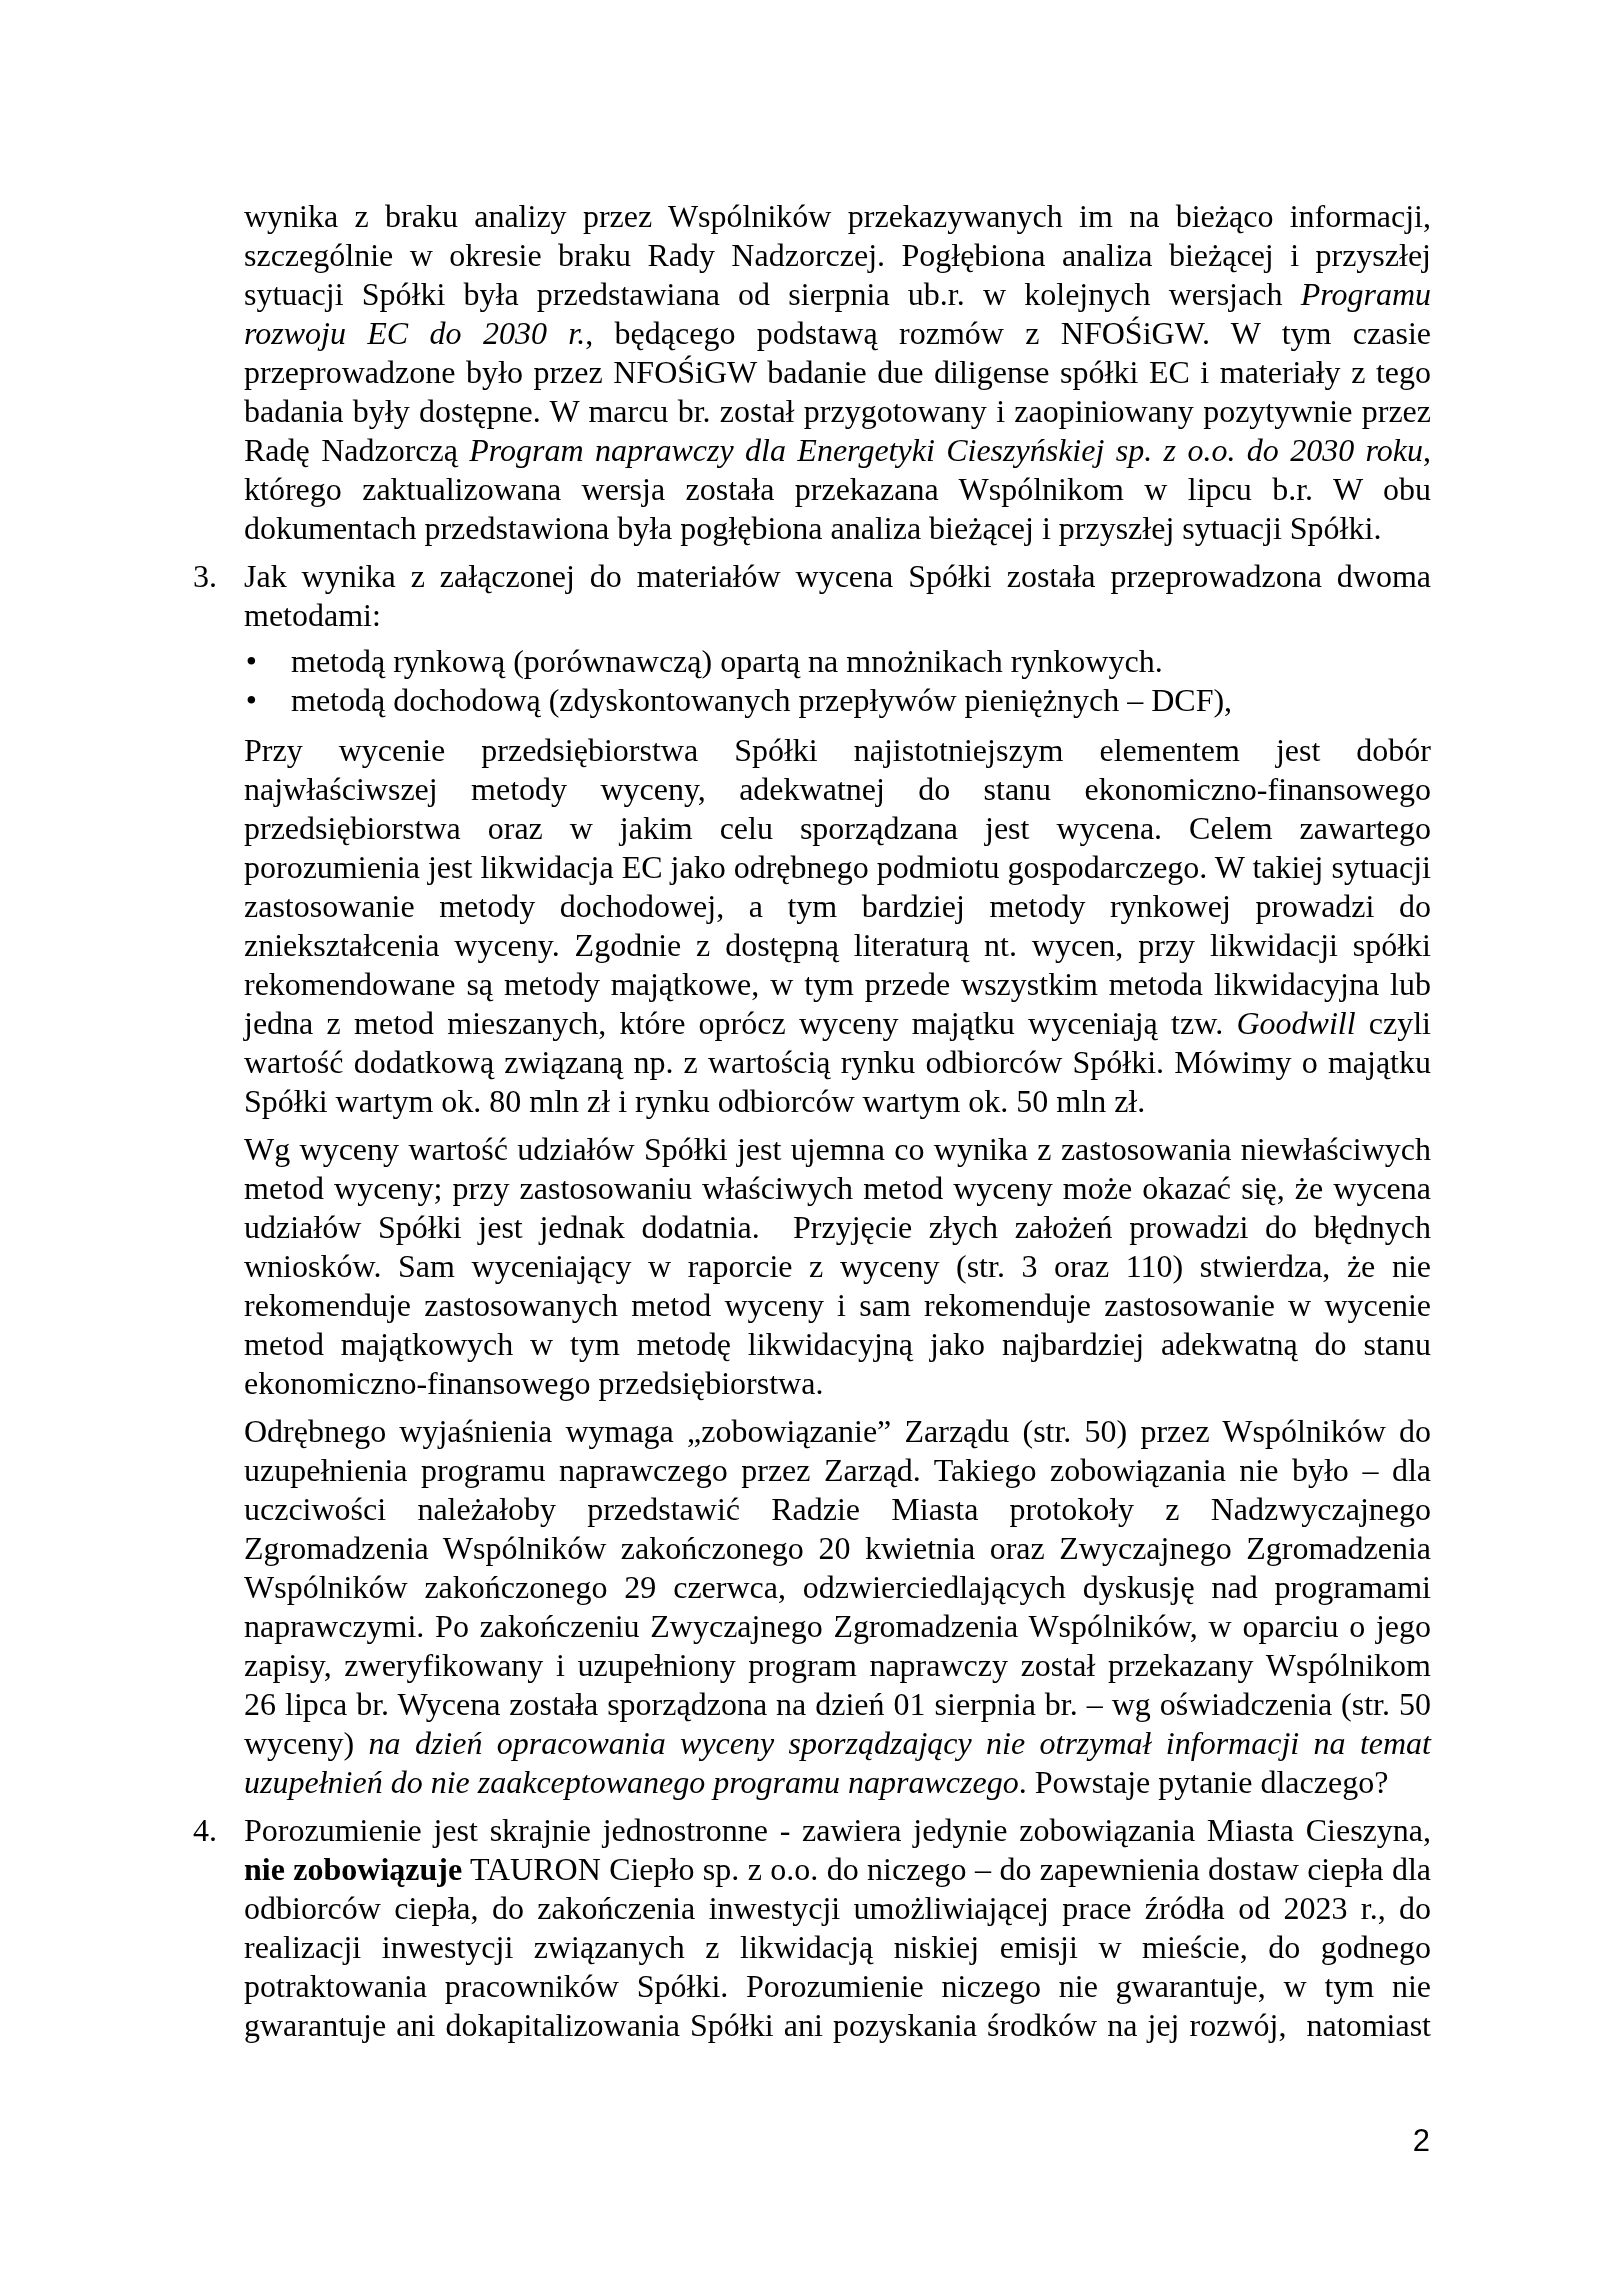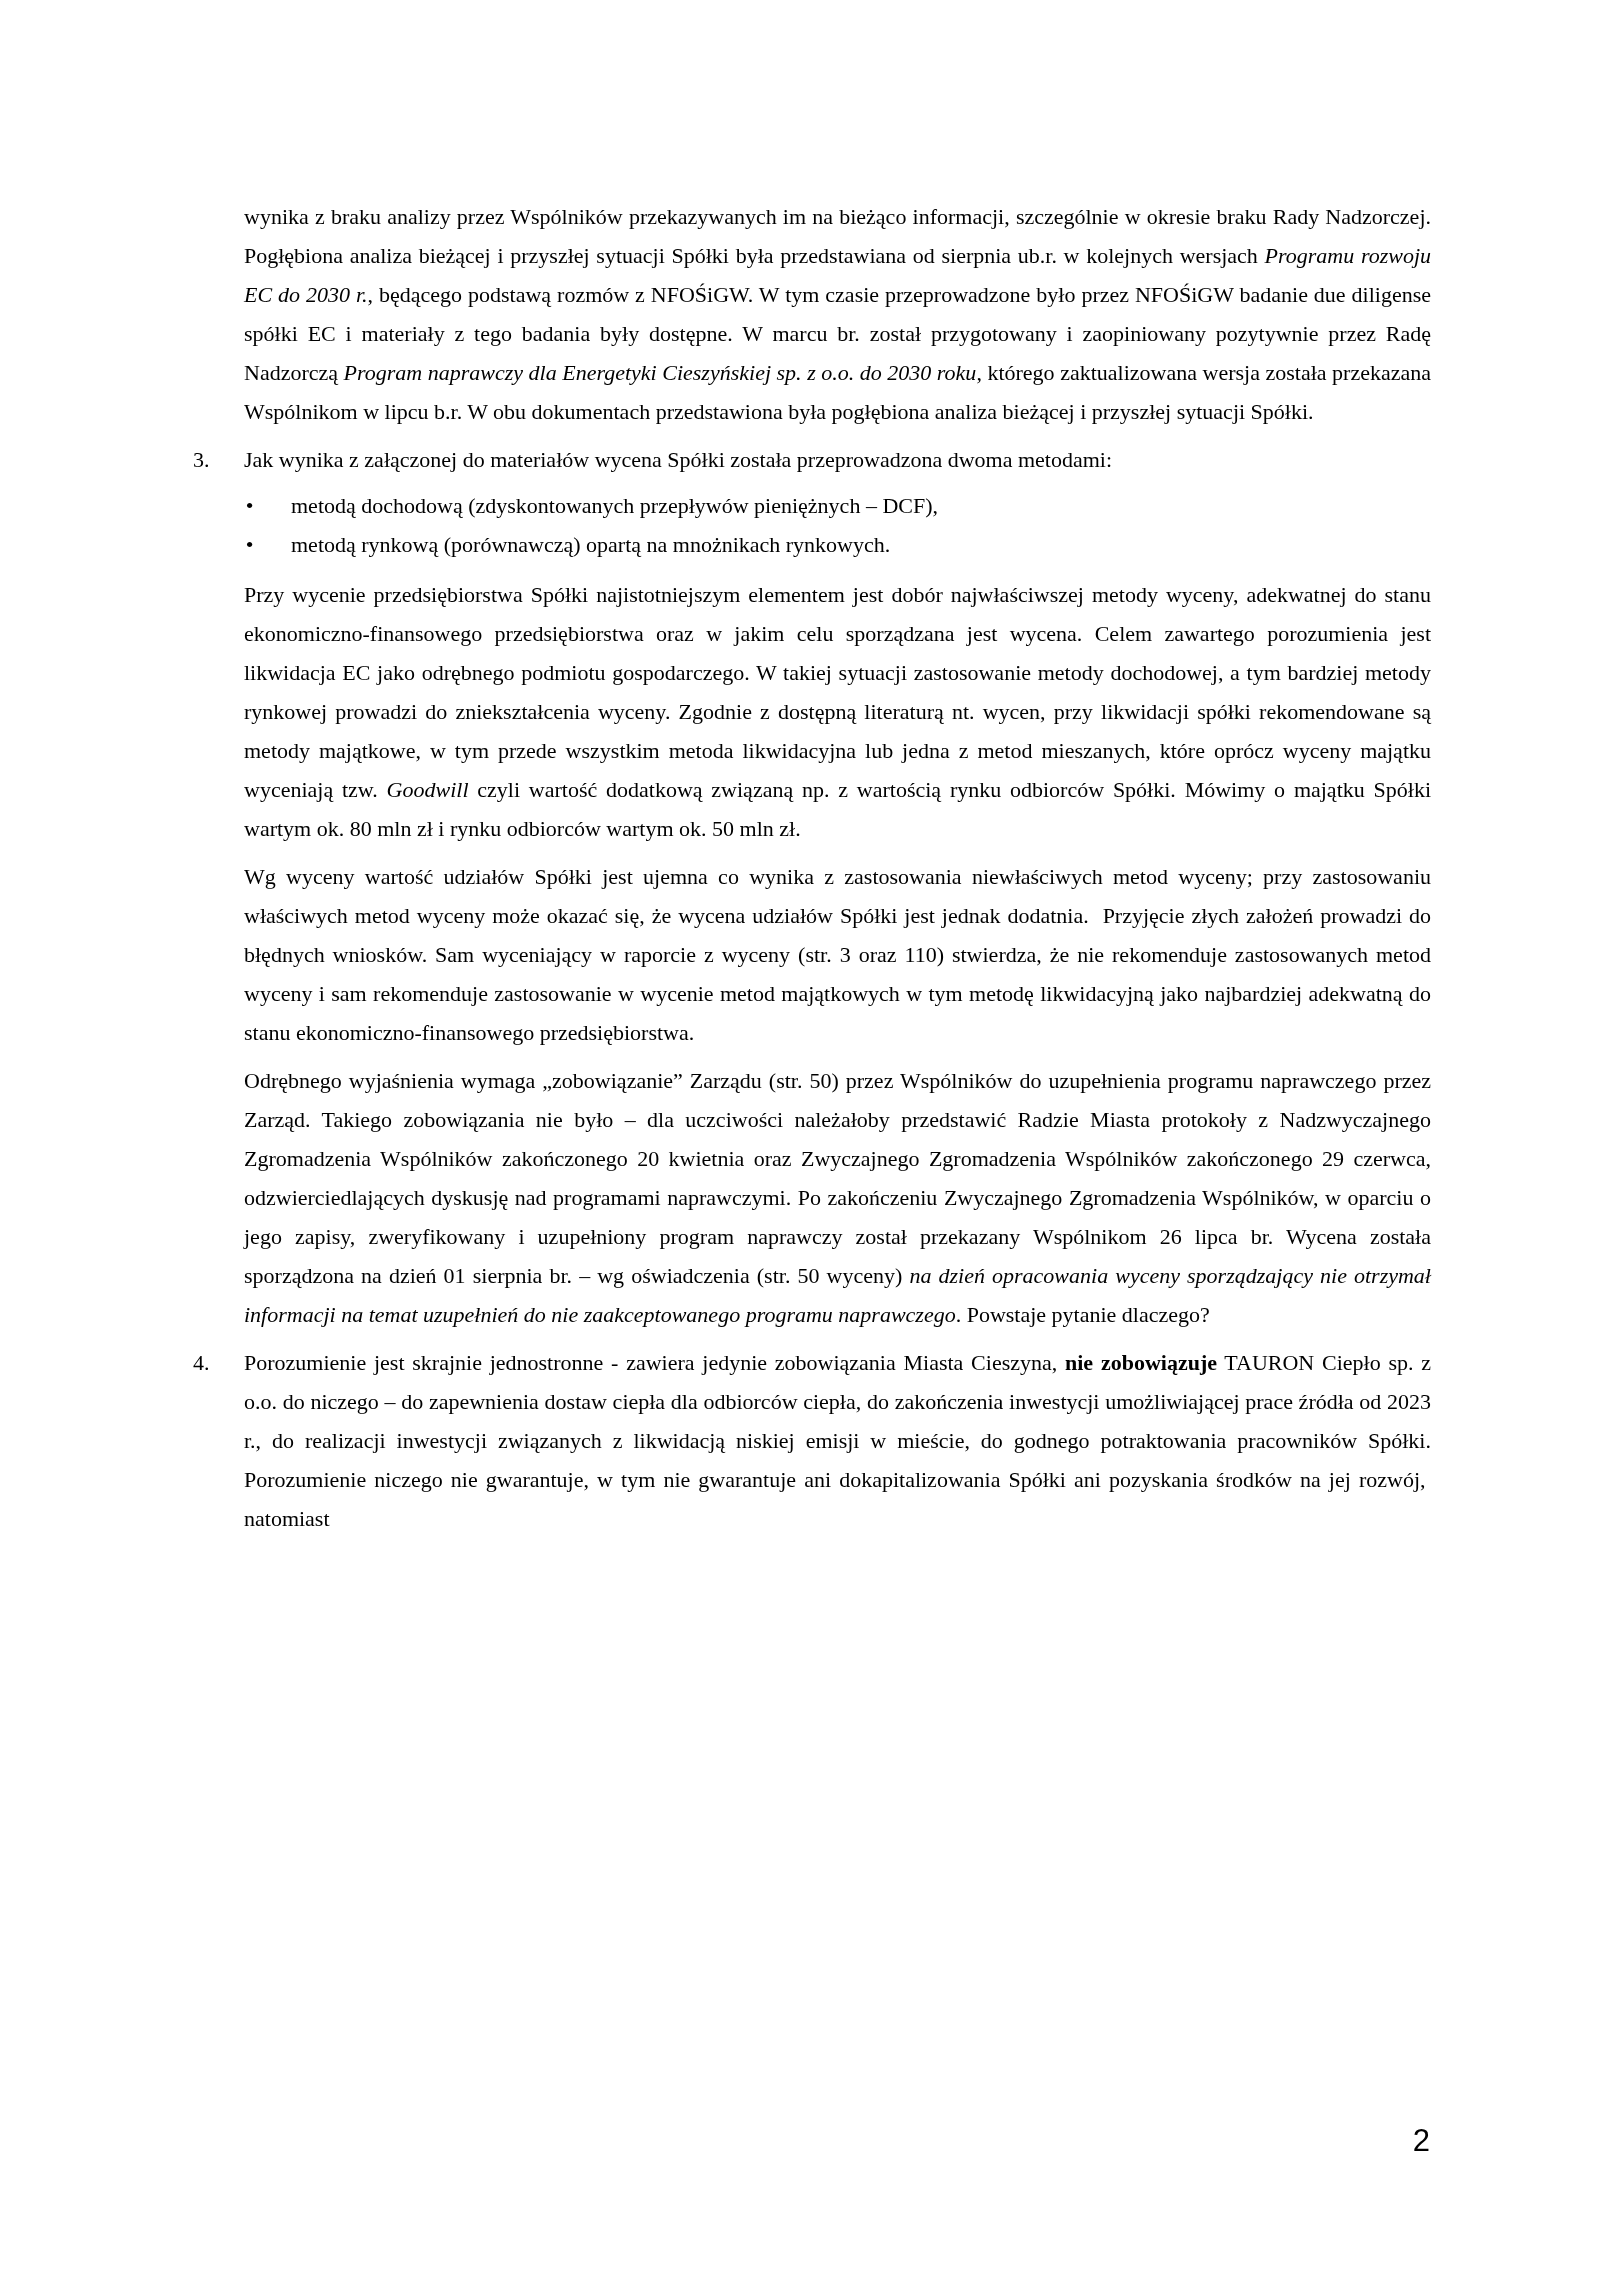--- a/index.html
+++ b/index.html
@@ -14,21 +14,21 @@
     background: #ffffff;
     color: #000000;
     font-family: "Liberation Serif", "DejaVu Serif", serif;
     overflow: hidden;
   }
   .body-text {
     position: absolute;
     left: 244px;
     top: 197px;
     width: 1187px;
-    font-size: 22px;
+    font-size: 32px;
     line-height: 39px;
     text-align: justify;
   }
   .para { margin: 0 0 9px 0; }
   .para.intro { margin-bottom: 7px; }
   .para.last { margin-bottom: 0; }
   .numbered { position: relative; }
   .num {
     position: absolute;
     left: -51px;
@@ -64,24 +64,24 @@
 
     <p class="para"><span>wynika z braku analizy przez Wspólników przekazywanych im na bieżąco informacji, szczególnie w okresie braku Rady Nadzorczej. Pogłębiona analiza bieżącej i przyszłej sytuacji Spółki była przedstawiana od sierpnia ub.r. w kolejnych wersjach </span><span class="run-italic">Programu rozwoju EC do 2030 r.</span><span>, będącego podstawą rozmów z NFOŚiGW. W tym czasie przeprowadzone było przez NFOŚiGW badanie due diligense spółki EC i materiały z tego badania były dostępne. W marcu br. został przygotowany i zaopiniowany pozytywnie przez Radę Nadzorczą </span><span class="run-italic">Program naprawczy dla Energetyki Cieszyńskiej sp. z o.o. do 2030 roku</span><span>, którego zaktualizowana wersja została przekazana Wspólnikom w lipcu b.r. W obu dokumentach przedstawiona była pogłębiona analiza bieżącej i przyszłej sytuacji Spółki.</span></p>
 
     <div class="numbered">
       <span class="num">3.</span>
 
       <p class="para intro">Jak wynika z załączonej do materiałów wycena Spółki została przeprowadzona dwoma metodami:</p>
 
       <div class="bullets">
         <div class="bullet-row">
-          <span class="bullet-marker">•</span><span class="bullet-text">metodą dochodową (zdyskontowanych przepływów pieniężnych – DCF),</span>
+          <span class="bullet-marker">•</span><span class="bullet-text">metodą rynkową (porównawczą) opartą na mnożnikach rynkowych.</span>
         </div>
         <div class="bullet-row">
-          <span class="bullet-marker">•</span><span class="bullet-text">metodą rynkową (porównawczą) opartą na mnożnikach rynkowych.</span>
+          <span class="bullet-marker">•</span><span class="bullet-text">metodą dochodową (zdyskontowanych przepływów pieniężnych – DCF),</span>
         </div>
       </div>
 
       <p class="para"><span>Przy wycenie przedsiębiorstwa Spółki najistotniejszym elementem jest dobór najwłaściwszej metody wyceny, adekwatnej do stanu ekonomiczno-finansowego przedsiębiorstwa oraz w jakim celu sporządzana jest wycena. Celem zawartego porozumienia jest likwidacja EC jako odrębnego podmiotu gospodarczego. W takiej sytuacji zastosowanie metody dochodowej, a tym bardziej metody rynkowej prowadzi do zniekształcenia wyceny. Zgodnie z dostępną literaturą nt. wycen, przy likwidacji spółki rekomendowane są metody majątkowe, w tym przede wszystkim metoda likwidacyjna lub jedna z metod mieszanych, które oprócz wyceny majątku wyceniają tzw. </span><span class="run-italic">Goodwill</span><span> czyli wartość dodatkową związaną np. z wartością rynku odbiorców Spółki. Mówimy o majątku Spółki wartym ok. 80 mln zł i rynku odbiorców wartym ok. 50 mln zł.</span></p>
 
       <p class="para"><span>Wg wyceny wartość udziałów Spółki jest ujemna co wynika z zastosowania niewłaściwych metod wyceny; przy zastosowaniu właściwych metod wyceny może okazać się, że wycena udziałów Spółki jest jednak dodatnia.&nbsp; Przyjęcie złych założeń prowadzi do błędnych wniosków. Sam wyceniający w raporcie z wyceny (str. 3 oraz 110) stwierdza, że nie rekomenduje zastosowanych metod wyceny i sam rekomenduje zastosowanie w wycenie metod majątkowych w tym metodę likwidacyjną jako najbardziej adekwatną do stanu ekonomiczno-finansowego przedsiębiorstwa.</span></p>
 
       <p class="para"><span>Odrębnego wyjaśnienia wymaga „zobowiązanie” Zarządu (str. 50) przez Wspólników do uzupełnienia programu naprawczego przez Zarząd. Takiego zobowiązania nie było – dla uczciwości należałoby przedstawić Radzie Miasta protokoły z Nadzwyczajnego Zgromadzenia Wspólników zakończonego 20 kwietnia oraz Zwyczajnego Zgromadzenia Wspólników zakończonego 29 czerwca, odzwierciedlających dyskusję nad programami naprawczymi. Po zakończeniu Zwyczajnego Zgromadzenia Wspólników, w oparciu o jego zapisy, zweryfikowany i uzupełniony program naprawczy został przekazany Wspólnikom 26 lipca br. Wycena została sporządzona na dzień 01 sierpnia br. – wg oświadczenia (str. 50 wyceny) </span><span class="run-italic">na dzień opracowania wyceny sporządzający nie otrzymał informacji na temat uzupełnień do nie zaakceptowanego programu naprawczego</span><span>. Powstaje pytanie dlaczego?</span></p>
 
     </div>

